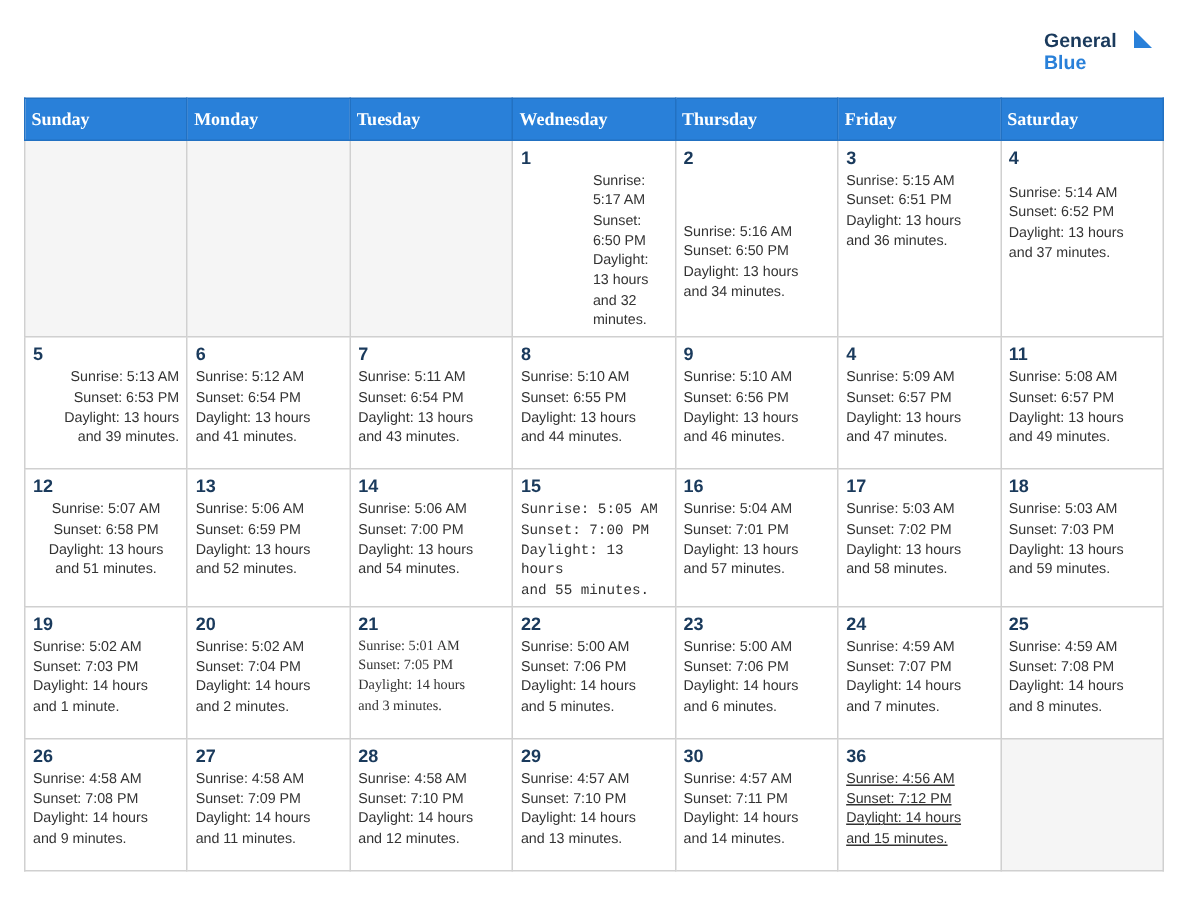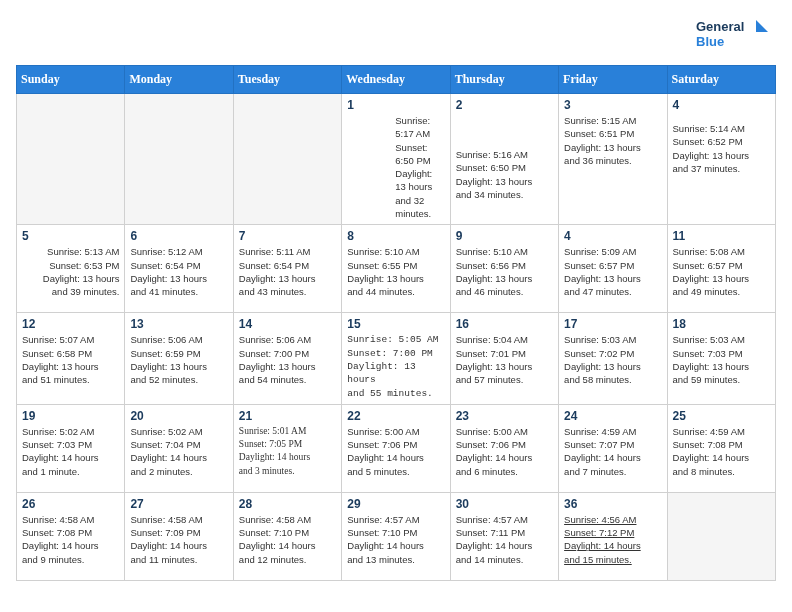--- a/index.html
+++ b/index.html
@@ -182,21 +182,21 @@
           <div class="day-number">11</div>
           <div class="day-info" style="white-space: pre-line;">Sunrise: 5:08 AM
 Sunset: 6:57 PM
 Daylight: 13 hours
 and 49 minutes.</div>
         </td>
       </tr>
       <tr>
         <td>
           <div class="day-number">12</div>
-          <div class="day-info" style="white-space: pre-line;">Sunrise: 5:07 AM
+          <div class="day-info" style="white-space: pre-line; text-align: center;">Sunrise: 5:07 AM
 Sunset: 6:58 PM
 Daylight: 13 hours
 and 51 minutes.</div>
         </td>
         <td>
           <div class="day-number">13</div>
           <div class="day-info" style="white-space: pre-line;">Sunrise: 5:06 AM
 Sunset: 6:59 PM
 Daylight: 13 hours
 and 52 minutes.</div>

